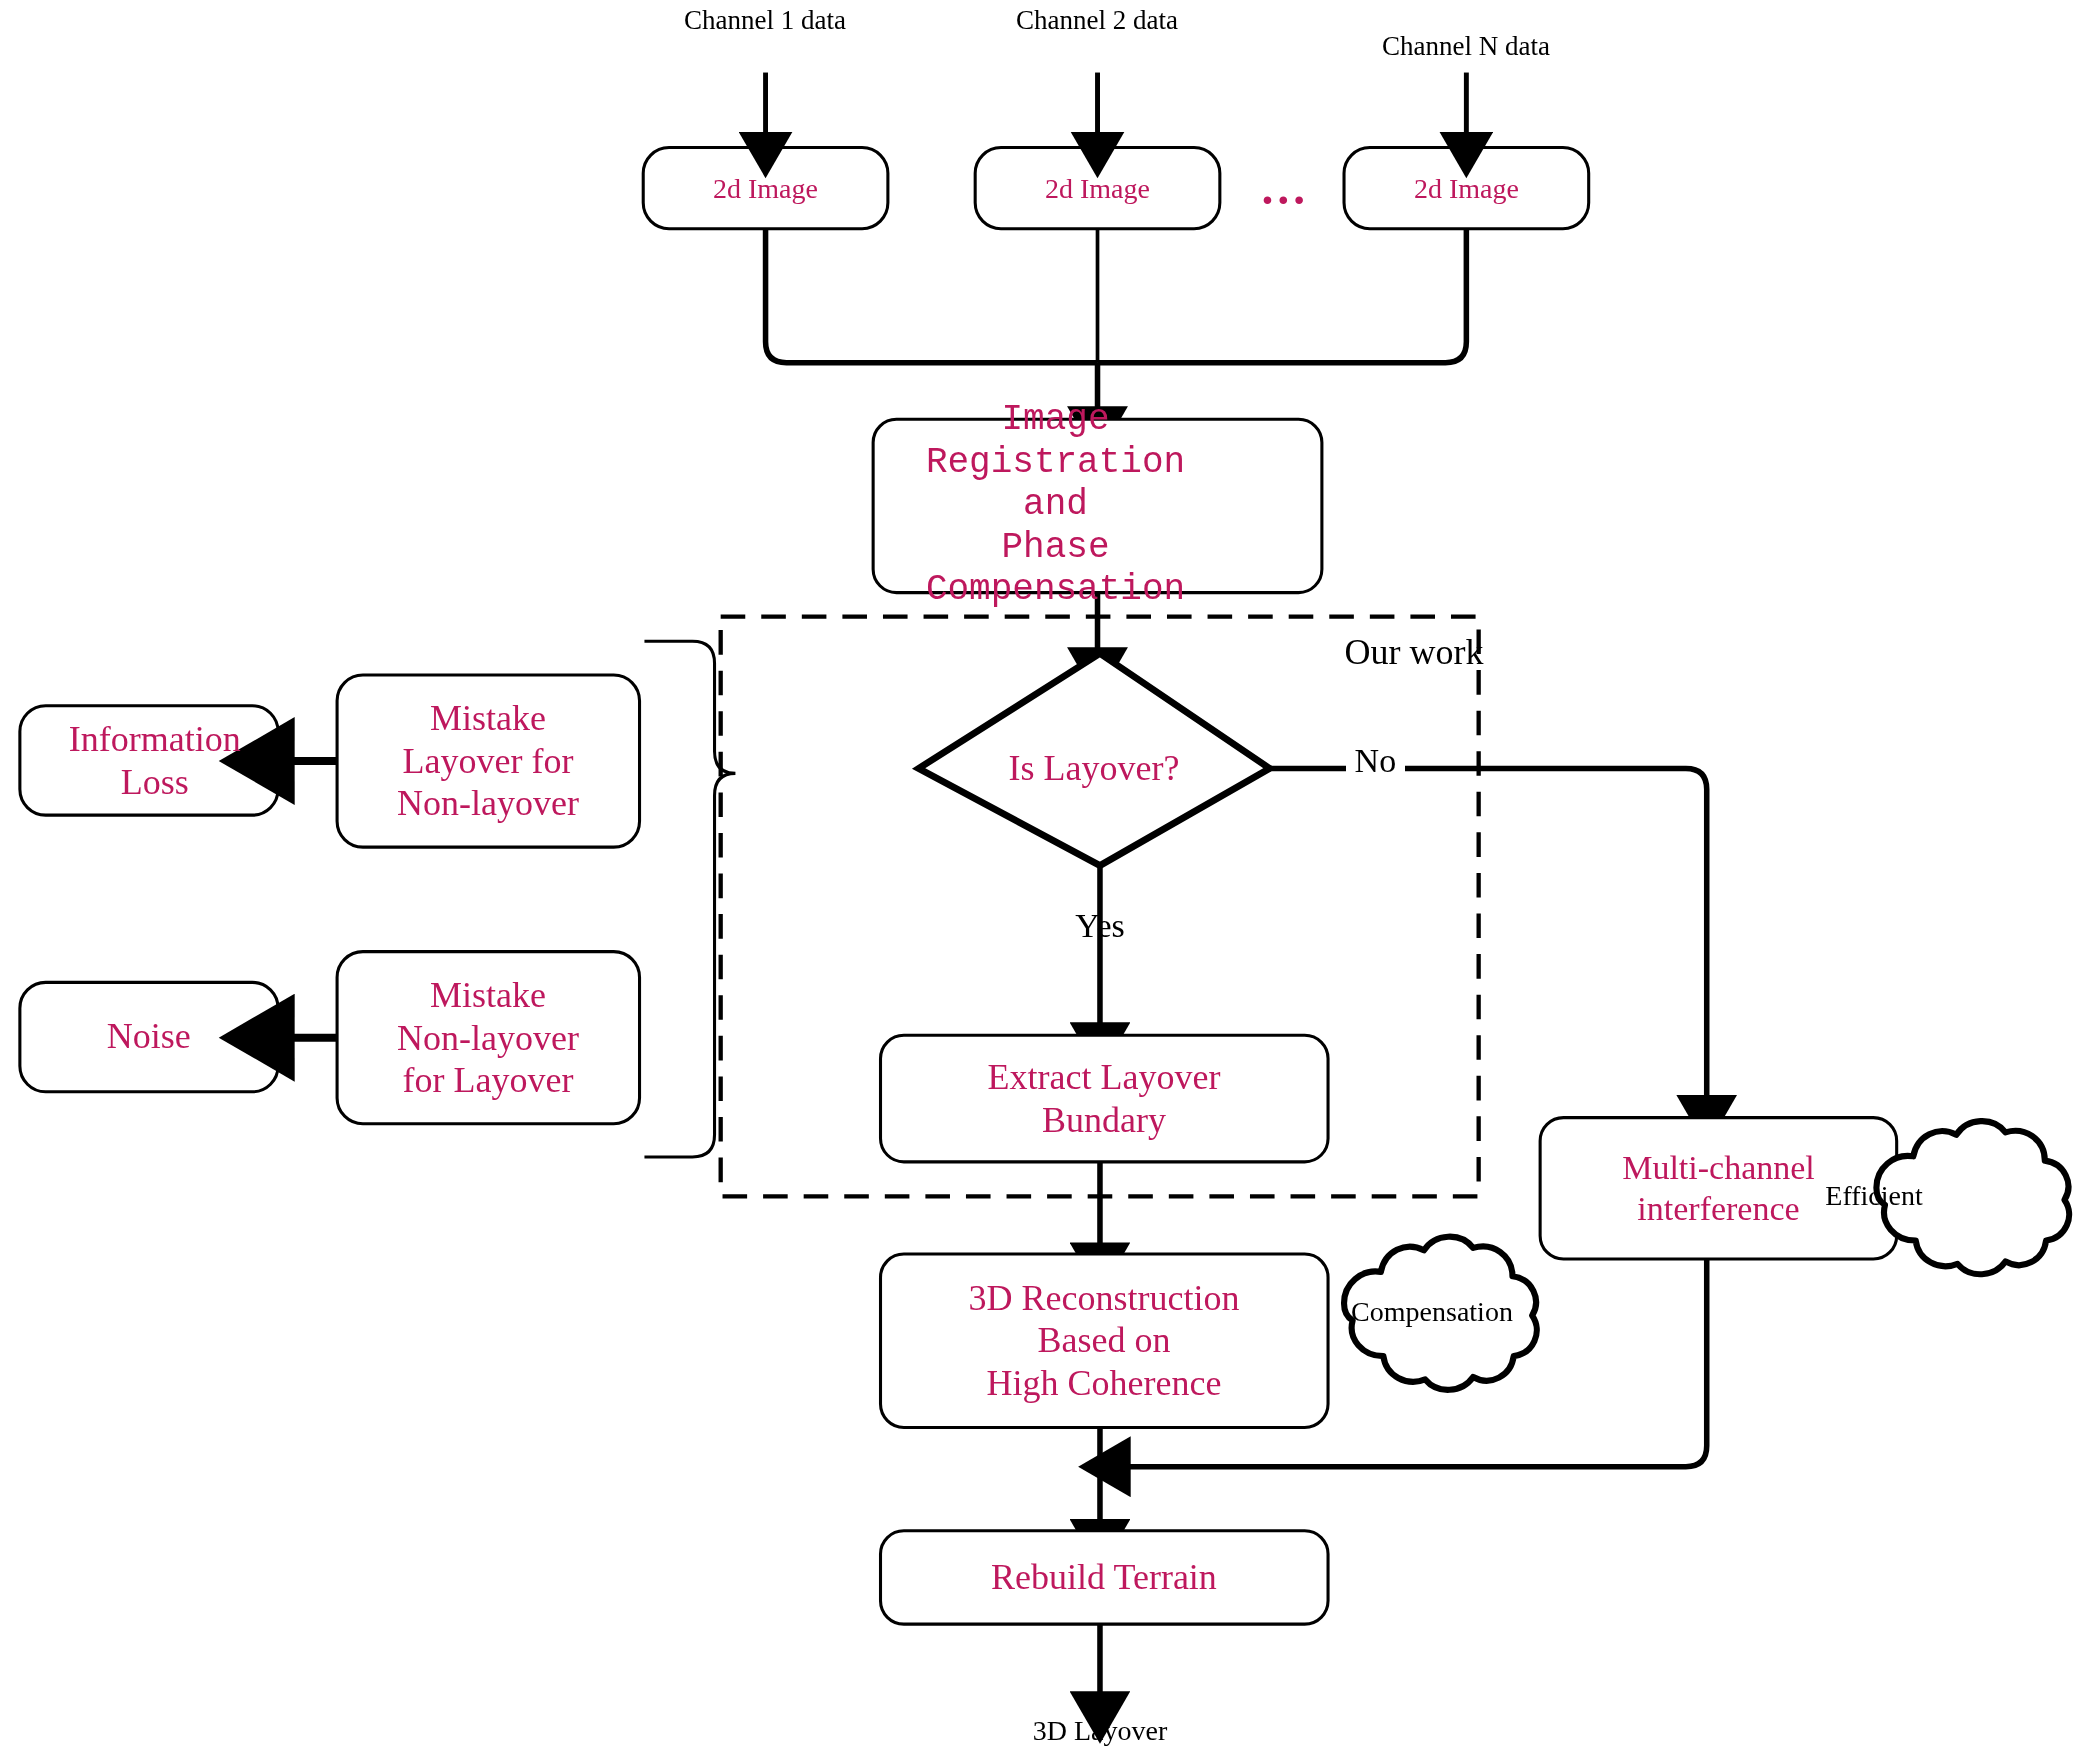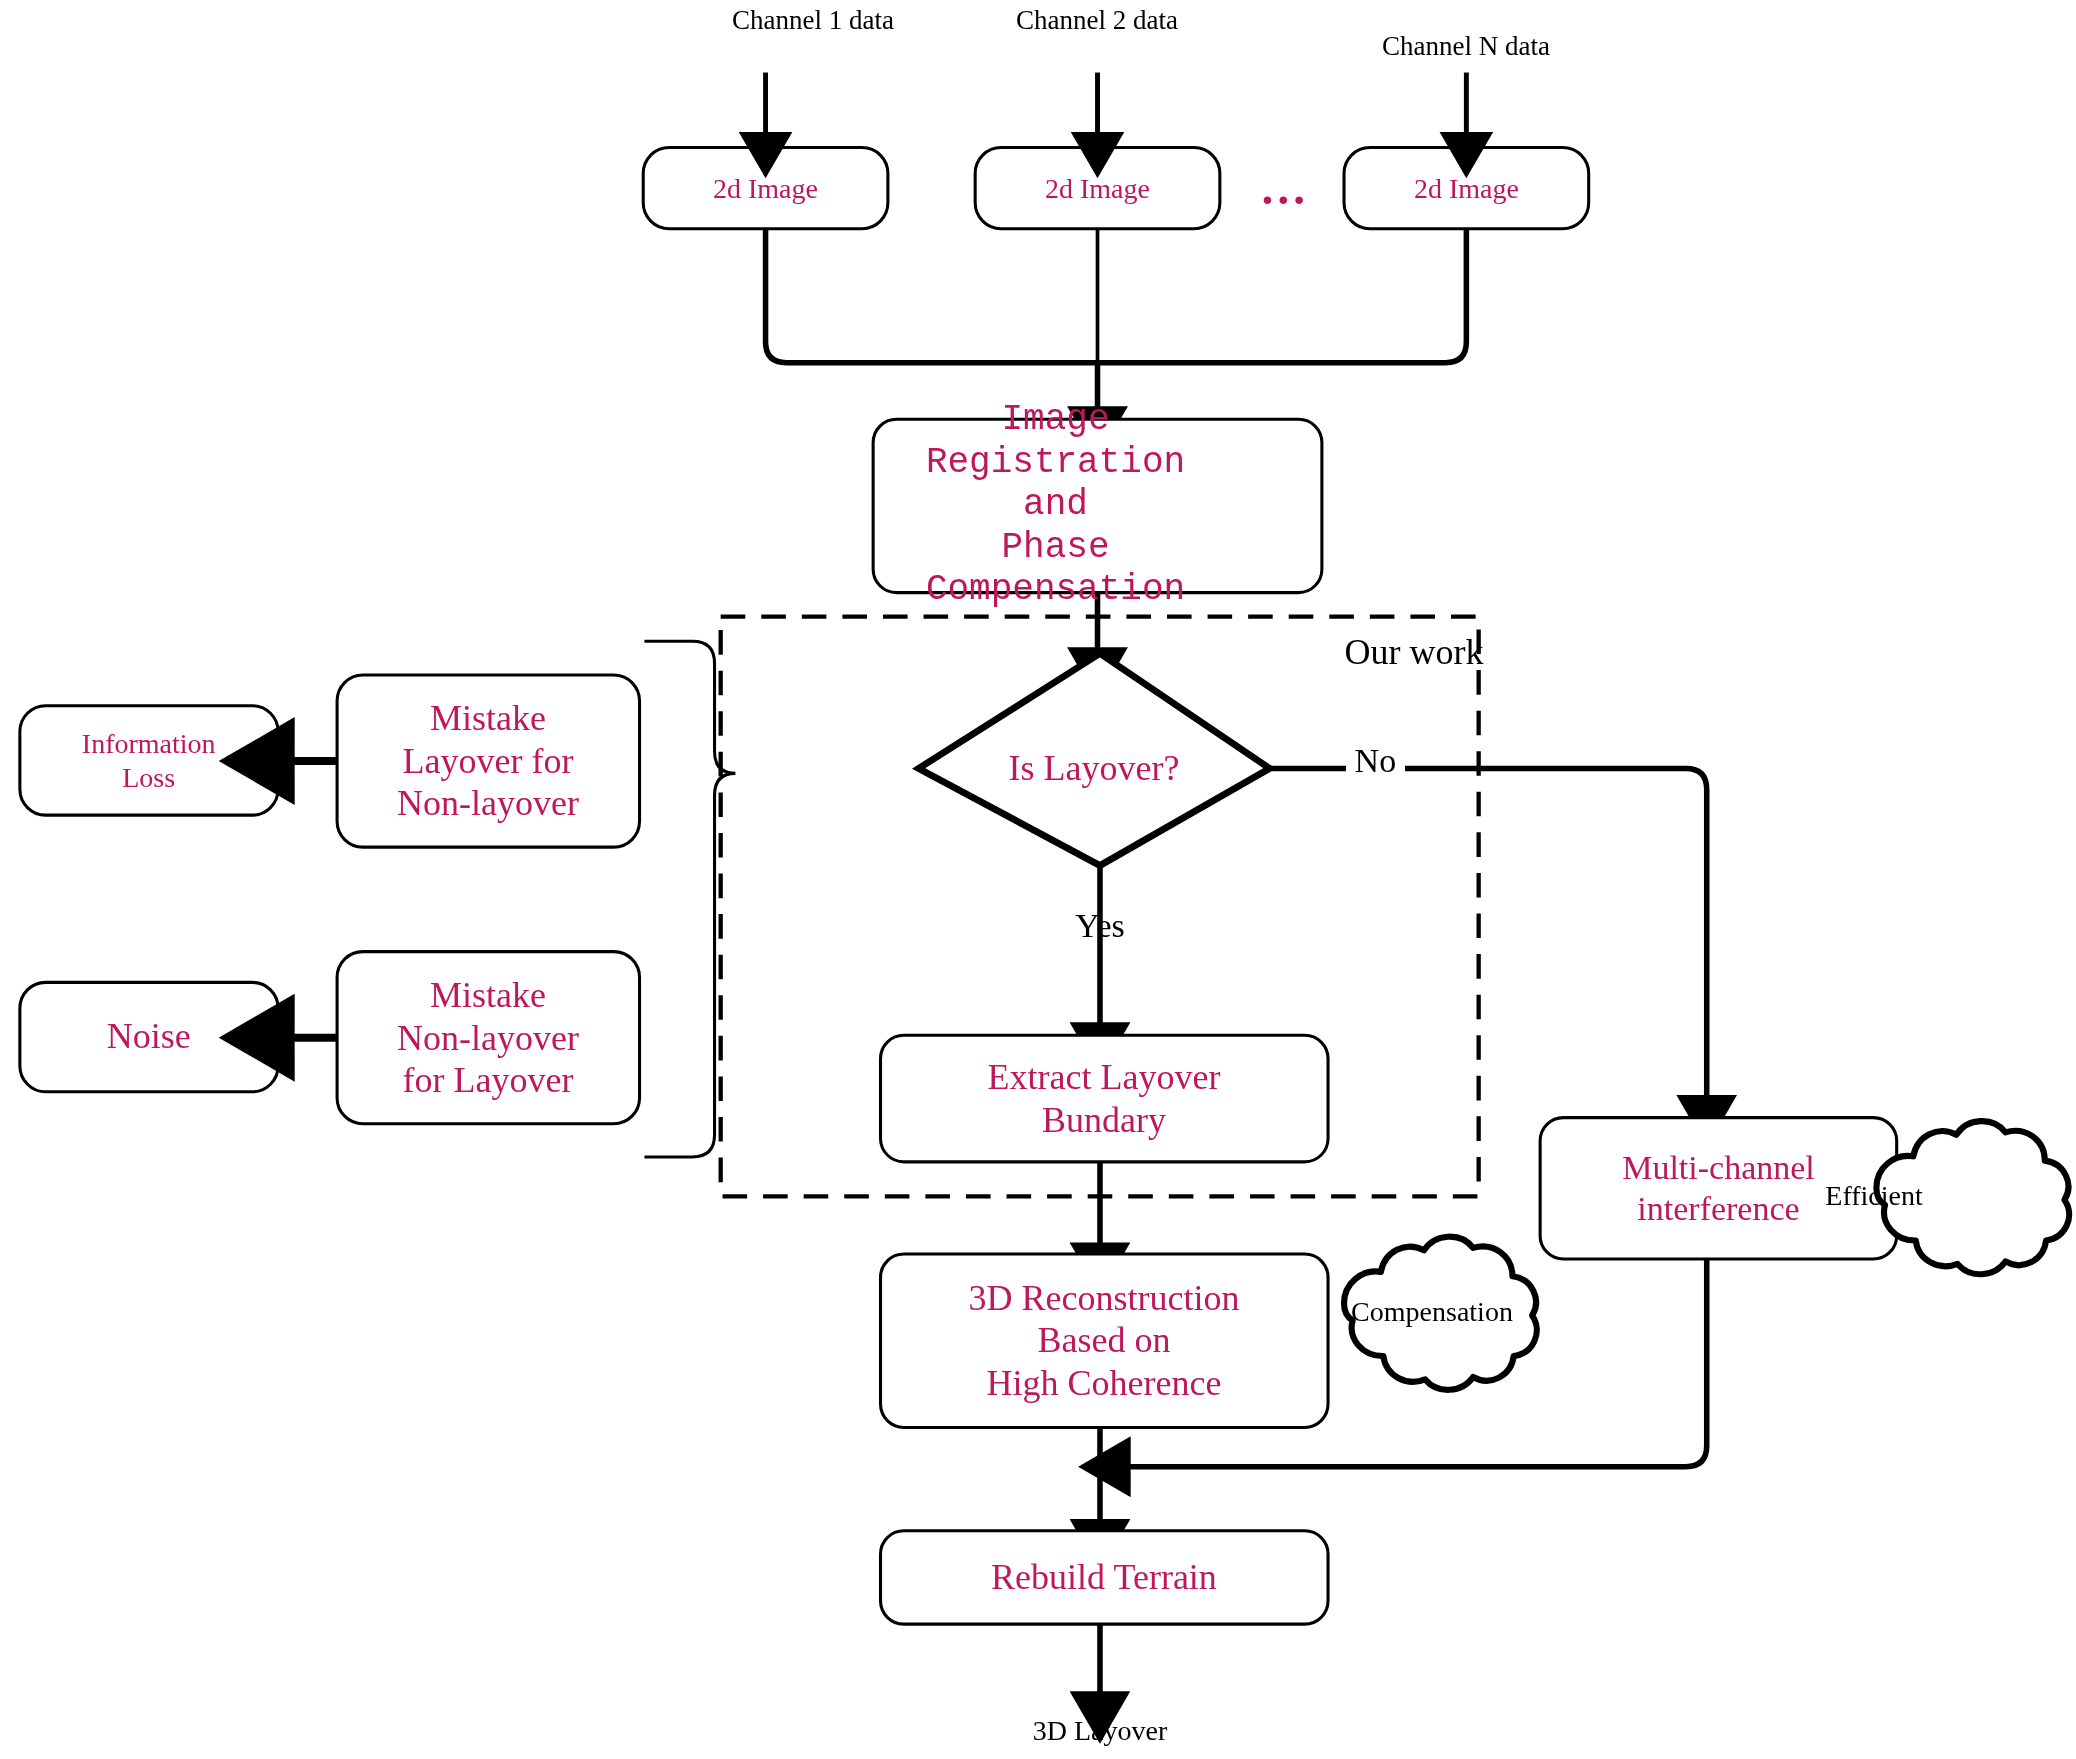--- a/index.html
+++ b/index.html
@@ -110,21 +110,21 @@
              C3294,1832 3326,1854 3326,1888
              C3358,1892 3374,1926 3358,1952
              C3376,1978 3360,2014 3328,2018
              C3324,2050 3290,2068 3262,2052
              C3244,2078 3204,2080 3184,2056
              C3154,2068 3120,2050 3116,2018
              C3082,2018 3058,1990 3066,1960
              C3056,1954 3052,1944 3052,1932 Z" fill="#fff" stroke="#000" stroke-width="10" stroke-linejoin="round"></path>
   </svg>
 
-  <div class="lbl" style="left:765px;top:4.9px;transform:translateX(-50%);font-size:27px;margin-left:48px;">Channel 1 data</div>
+  <div class="lbl" style="left:765px;top:4.9px;transform:translateX(-50%);font-size:27px;">Channel 1 data</div>
   <div class="lbl" style="left:1097px;top:4.9px;transform:translateX(-50%);font-size:27px;">Channel 2 data</div>
   <div class="lbl" style="left:1466px;top:4.9px;transform:translateX(-50%);font-size:27px;margin-top:26px;">Channel N data</div>
 
   <div class="node-text" style="left:643px;top:148px;width:245px;height:81px;font-size:28px;">2d Image</div>
   <div class="node-text" style="left:975px;top:148px;width:245px;height:81px;font-size:28px;">2d Image</div>
   <div class="node-text" style="left:1344px;top:148px;width:245px;height:81px;font-size:28px;">2d Image</div>
 
   <div class="node-text" style="left:1226px;top:148px;width:118px;height:81px;font-size:47px;font-weight:bold;letter-spacing:3.7px;">…</div>
 
   <div class="node-text" style="left:873px;top:419px;width:365px;height:173px;font-size:36px;font-family:Liberation Mono, monospace;">Image Registration
@@ -145,21 +145,21 @@
 Based on
 High Coherence</div>
 
   <div class="node-text" style="left:1540px;top:1118px;width:357px;height:141px;font-size:34px;">Multi-channel
 interference</div>
 
   <div class="node-text" style="left:880px;top:1531px;width:448px;height:93px;font-size:36px;">Rebuild Terrain</div>
 
   <div class="lbl" style="left:1100px;top:1715px;transform:translateX(-50%);font-size:28px;">3D Layover</div>
 
-  <div class="node-text" style="left:19.7px;top:706px;width:258px;height:109px;font-size:28px;">Information
+  <div class="node-text" style="left:19.7px;top:706px;width:258px;height:109px;font-size:36px;padding-left:6px;">Information
 Loss</div>
   <div class="node-text" style="left:19.7px;top:982px;width:258px;height:109px;font-size:36px;">Noise</div>
   <div class="node-text" style="left:337px;top:675px;width:302px;height:172px;font-size:36px;">Mistake
 Layover for
 Non-layover</div>
   <div class="node-text" style="left:337px;top:952px;width:302px;height:172px;font-size:36px;">Mistake
 Non-layover
 for Layover</div>
 
   <div class="lbl" style="left:1432px;top:1296px;transform:translateX(-50%);font-size:28px;">Compensation</div>

